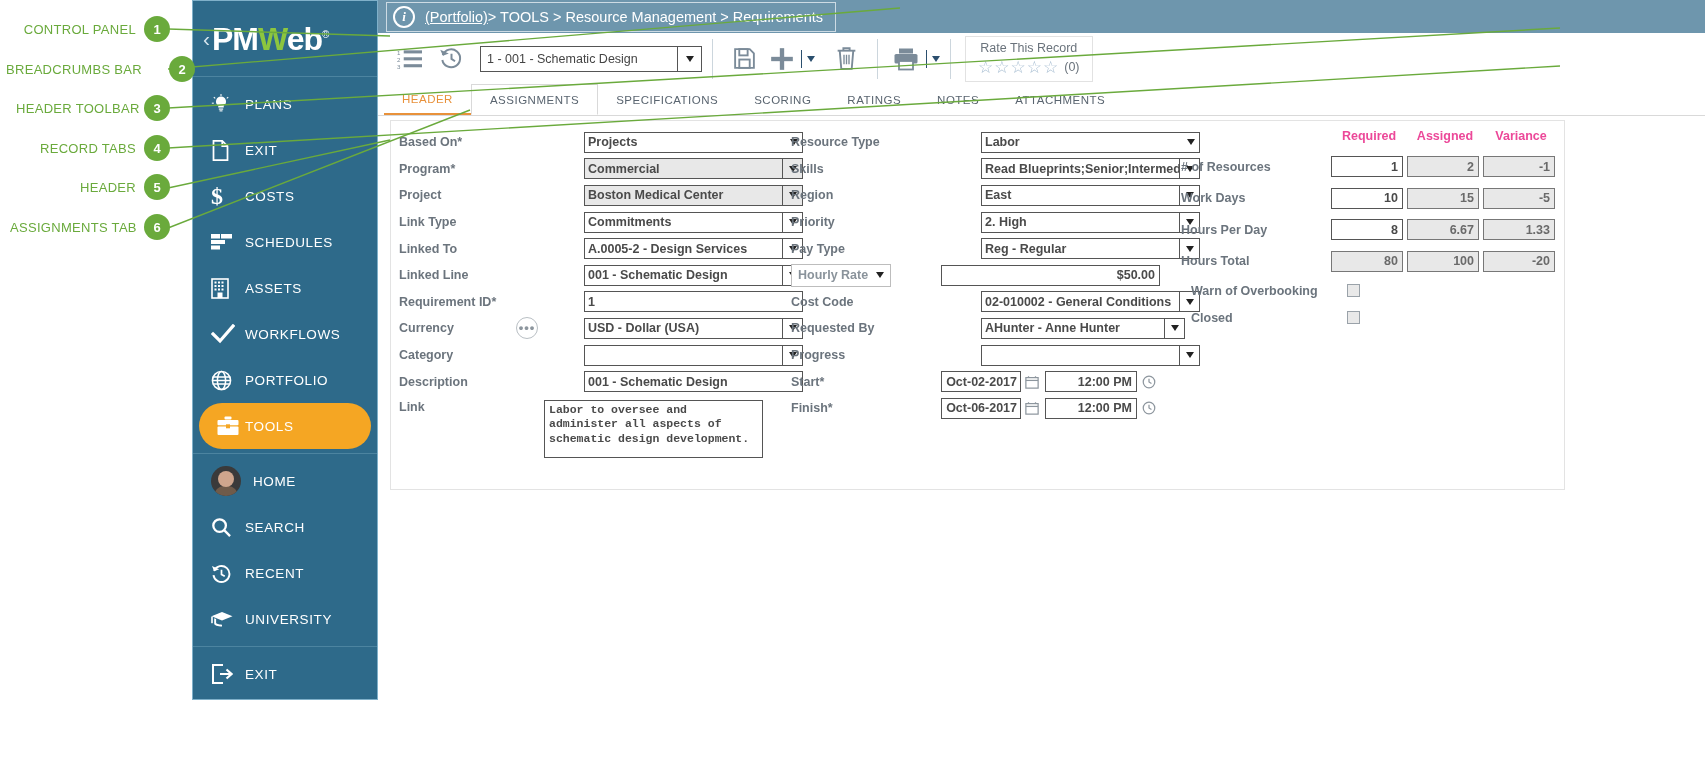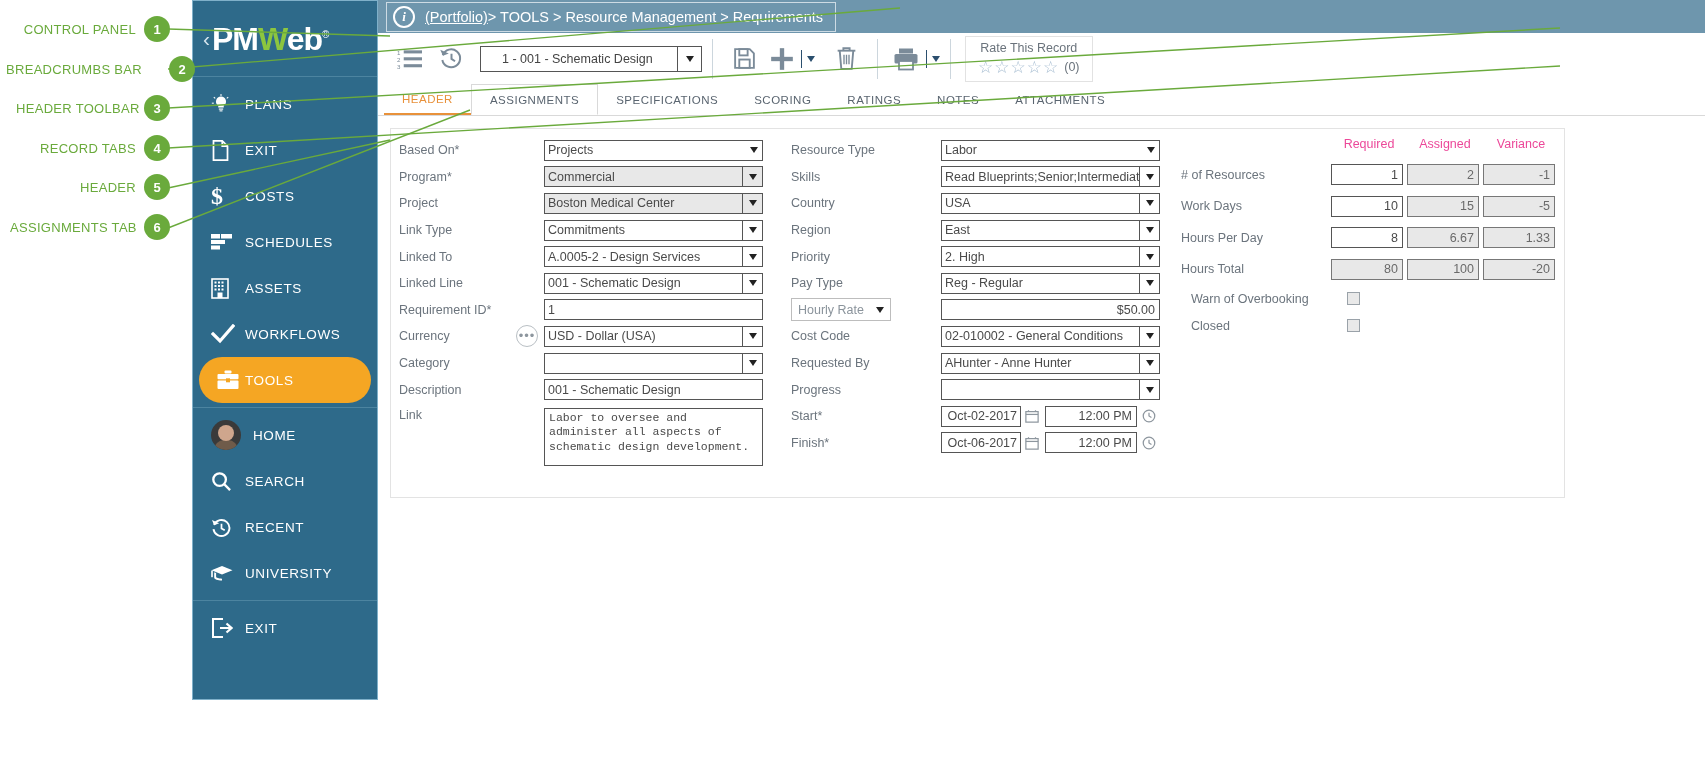--- a/index.html
+++ b/index.html
@@ -106,21 +106,21 @@
   }
   .tb-group { display: flex; align-items: center; height: 45px; padding: 0 10px; }
   .tb-sep { width: 1px; height: 40px; background: #ccd6dd; }
   .tb-btn {
     width: 42px; height: 42px; display: flex; align-items: center; justify-content: center;
     color: #7b8b99; cursor: pointer;
   }
   .tb-select {
     width: 222px; height: 26px; border: 1px solid #555; background: #fff;
     display: flex; align-items: center; font-size: 12.5px; color: #444;
-    padding-left: 21px; margin-left: 8px; position: relative;
+    padding-left: 6px; margin-left: 8px; position: relative;
   }
   .tb-select .arrowbox {
     position: absolute; right: 0; top: 0; bottom: 0; width: 24px;
     border-left: 1px solid #555; display: flex; align-items: center; justify-content: center;
   }
   .caret { width: 0; height: 0; border-left: 4.5px solid transparent;
            border-right: 4.5px solid transparent; border-top: 6px solid #222; }
   .caret.blue { border-top-color: #2b4f6e; }
   .splitline { width: 1px; height: 18px; background: #2b4f6e; margin: 0 5px 0 2px; }
   .rate-box {
@@ -139,35 +139,35 @@
   }
   .tab {
     padding: 0 18px; display: flex; align-items: center; font-size: 11.5px;
     letter-spacing: .5px; color: #5a6570; cursor: pointer; position: relative;
   }
   .tab.active { color: #e8913a; border-bottom: 2px solid #e8913a; }
   .tab.boxed { border: 1px solid #d9d9d9; border-bottom: 1px solid #fff; background:#fff; }
 
   
   .panel {
-    position: absolute; left: 390px; top: 128px; width: 1175px; height: 370px;
-    border: 1px solid #e3e3e3; background: #fff;
+    position: absolute; left: 390px; top: 120px; width: 1175px; height: 370px;
+    border: 1px solid #e3e3e3; background: #fff; font-weight: bold;
   }
 
   .col { position: absolute; top: 8px; }
   .colA { left: 8px; width: 385px; }
   .colB { left: 400px; width: 375px; }
   .colC { left: 790px; width: 380px; }
 
   .frow { display: flex; align-items: center; height: 26.6px; }
   .flabel { font-size: 12.5px; color: #6b747d; flex: none; }
   .colA .flabel { width: 145px; }
   .colB .flabel { width: 150px; }
 
-  .fctl { position: relative; display: flex; align-items: center; }
+  .fctl { position: relative; display: flex; align-items: center; margin-left: 40px; }
   .inp {
     height: 21px; border: 1px solid #555; background: #fff;
     font-size: 12.5px; color: #4a4a4a; padding: 0 3px;
     display: flex; align-items: center; overflow: hidden; white-space: nowrap;
   }
   .inp.ro { background: #e8e8e8; }
   .arrowbtn {
     width: 20px; height: 21px; border: 1px solid #555; border-left: none;
     background: #fff; display: flex; align-items: center; justify-content: center; flex: none;
   }
@@ -340,20 +340,30 @@
         <span>ASSETS</span>
       </div>
       <div class="navitem">
         <span class="ico">
           <svg width="24" height="20" viewBox="0 0 24 20" fill="none" stroke="#fff" stroke-width="3.2" stroke-linecap="square">
             <path d="M2 10 L9 17 L22 2"></path>
           </svg>
         </span>
         <span>WORKFLOWS</span>
       </div>
+      <div class="navitem">
+        <span class="ico">
+          <svg width="21" height="21" viewBox="0 0 22 22" fill="none" stroke="#fff" stroke-width="1.6">
+            <circle cx="11" cy="11" r="9.5"></circle>
+            <ellipse cx="11" cy="11" rx="4.3" ry="9.5"></ellipse>
+            <path d="M1.8 7.4h18.4M1.8 14.6h18.4M1.5 11h19"></path>
+          </svg>
+        </span>
+        <span>PORTFOLIO</span>
+      </div>
       <div class="navitem active">
         <span class="ico">
           <svg width="22" height="20" viewBox="0 0 22 20" fill="#fff">
             <rect x="7.5" y="0.5" width="7" height="3" rx="1"></rect>
             <rect x="0.5" y="4" width="21" height="5.2" rx="1"></rect>
             <rect x="0.5" y="10.6" width="21" height="8.4" rx="1"></rect>
             <rect x="9" y="8.3" width="4" height="4" fill="#f5a623"></rect>
           </svg>
         </span>
         <span>TOOLS</span>
@@ -648,31 +658,20 @@
         <span class="fctl">
           <span class="inp" style="width:199px">
             <span>Read Blueprints;Senior;Intermediate</span>
           </span>
           <span class="arrowbtn">
               <span class="caret"></span>
             </span>
         </span>
       </div>
 
-      <div class="frow">
-        <span class="flabel">Country</span>
-        <span class="fctl">
-          <span class="inp" style="width:199px">
-            <span>USA</span>
-          </span>
-          <span class="arrowbtn">
-              <span class="caret"></span>
-            </span>
-        </span>
-      </div>
 
       <div class="frow">
         <span class="flabel">Region</span>
         <span class="fctl">
           <span class="inp" style="width:199px">
             <span>East</span>
           </span>
           <span class="arrowbtn">
               <span class="caret"></span>
             </span>
@@ -719,21 +718,21 @@
           </span>
           <span class="arrowbtn">
               <span class="caret"></span>
             </span>
         </span>
       </div>
 
       <div class="frow">
         <span class="flabel">Requested By</span>
         <span class="fctl">
-          <span class="inp" style="width:199px">
+          <span class="inp" style="width:184px">
             <span>AHunter - Anne Hunter</span>
           </span>
           <span class="arrowbtn">
               <span class="caret"></span>
             </span>
         </span>
       </div>
 
       <div class="frow">
         <span class="flabel">Progress</span>

